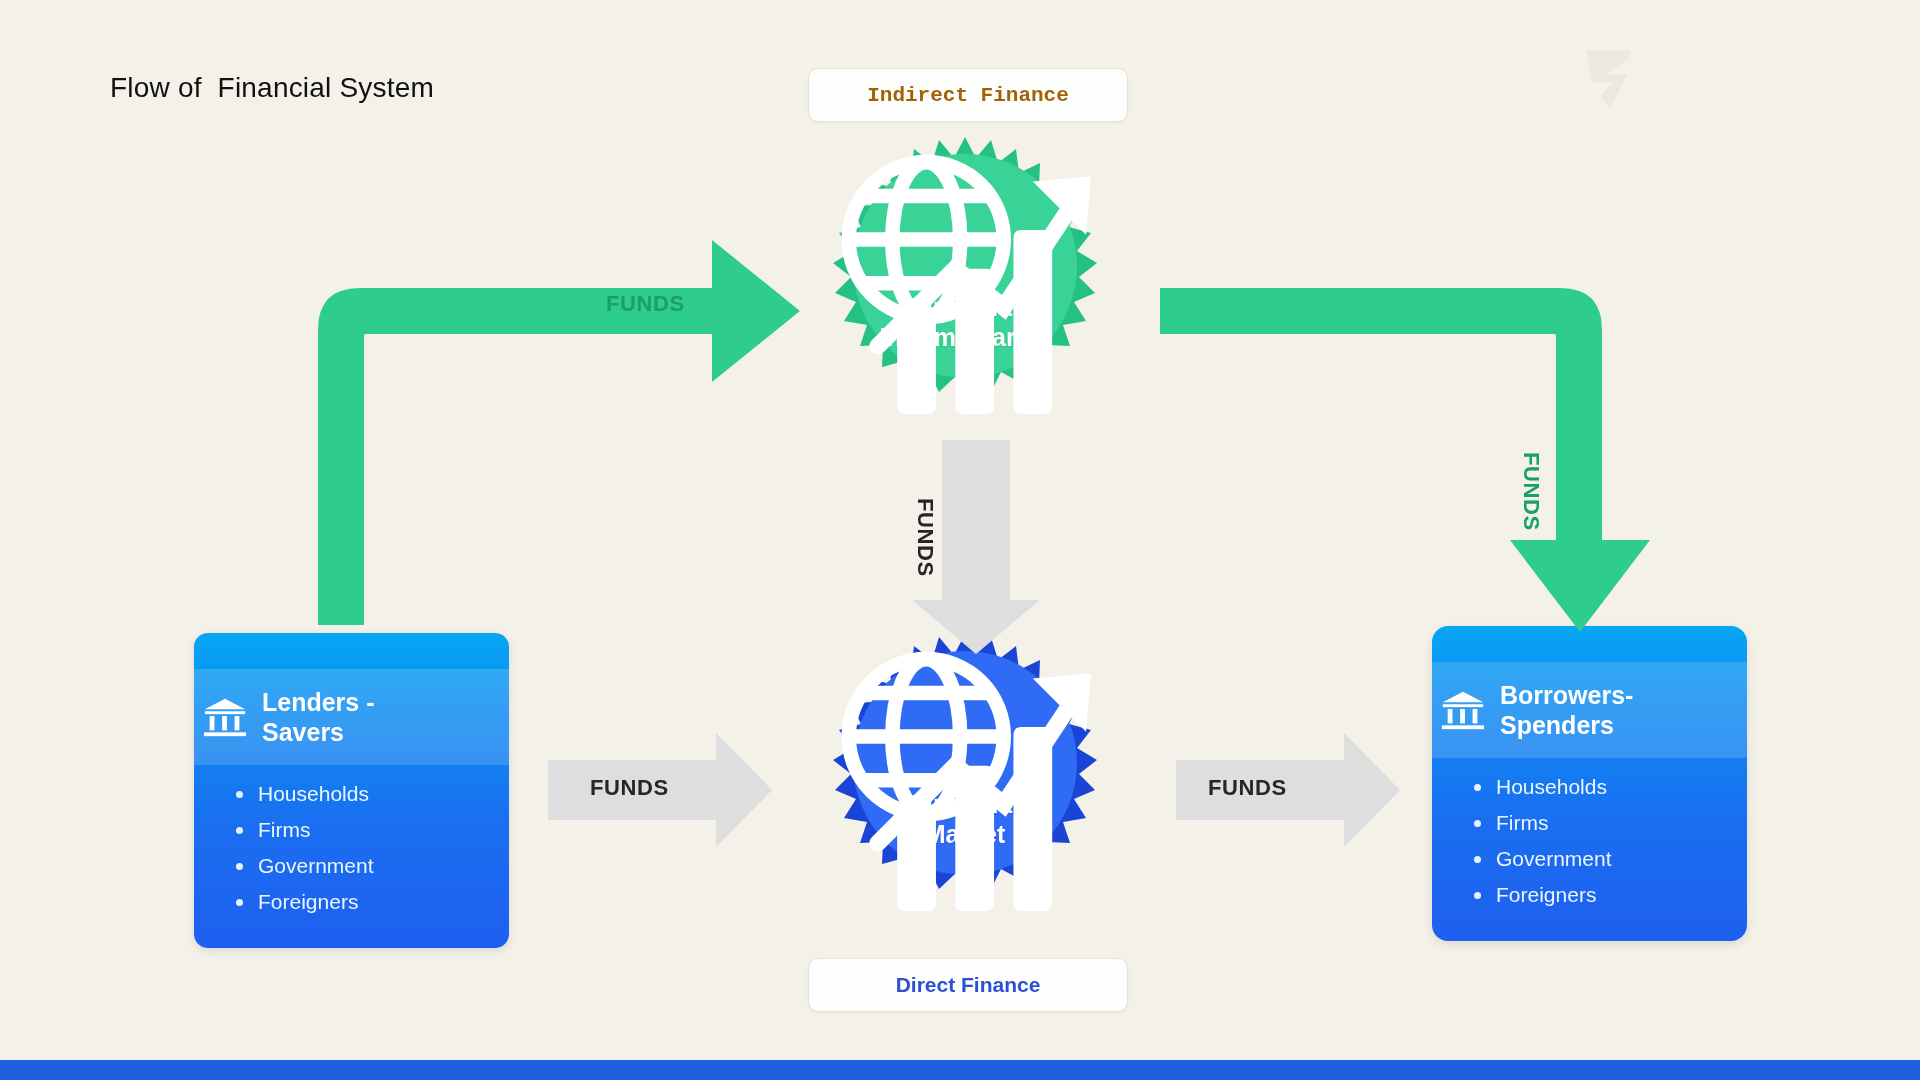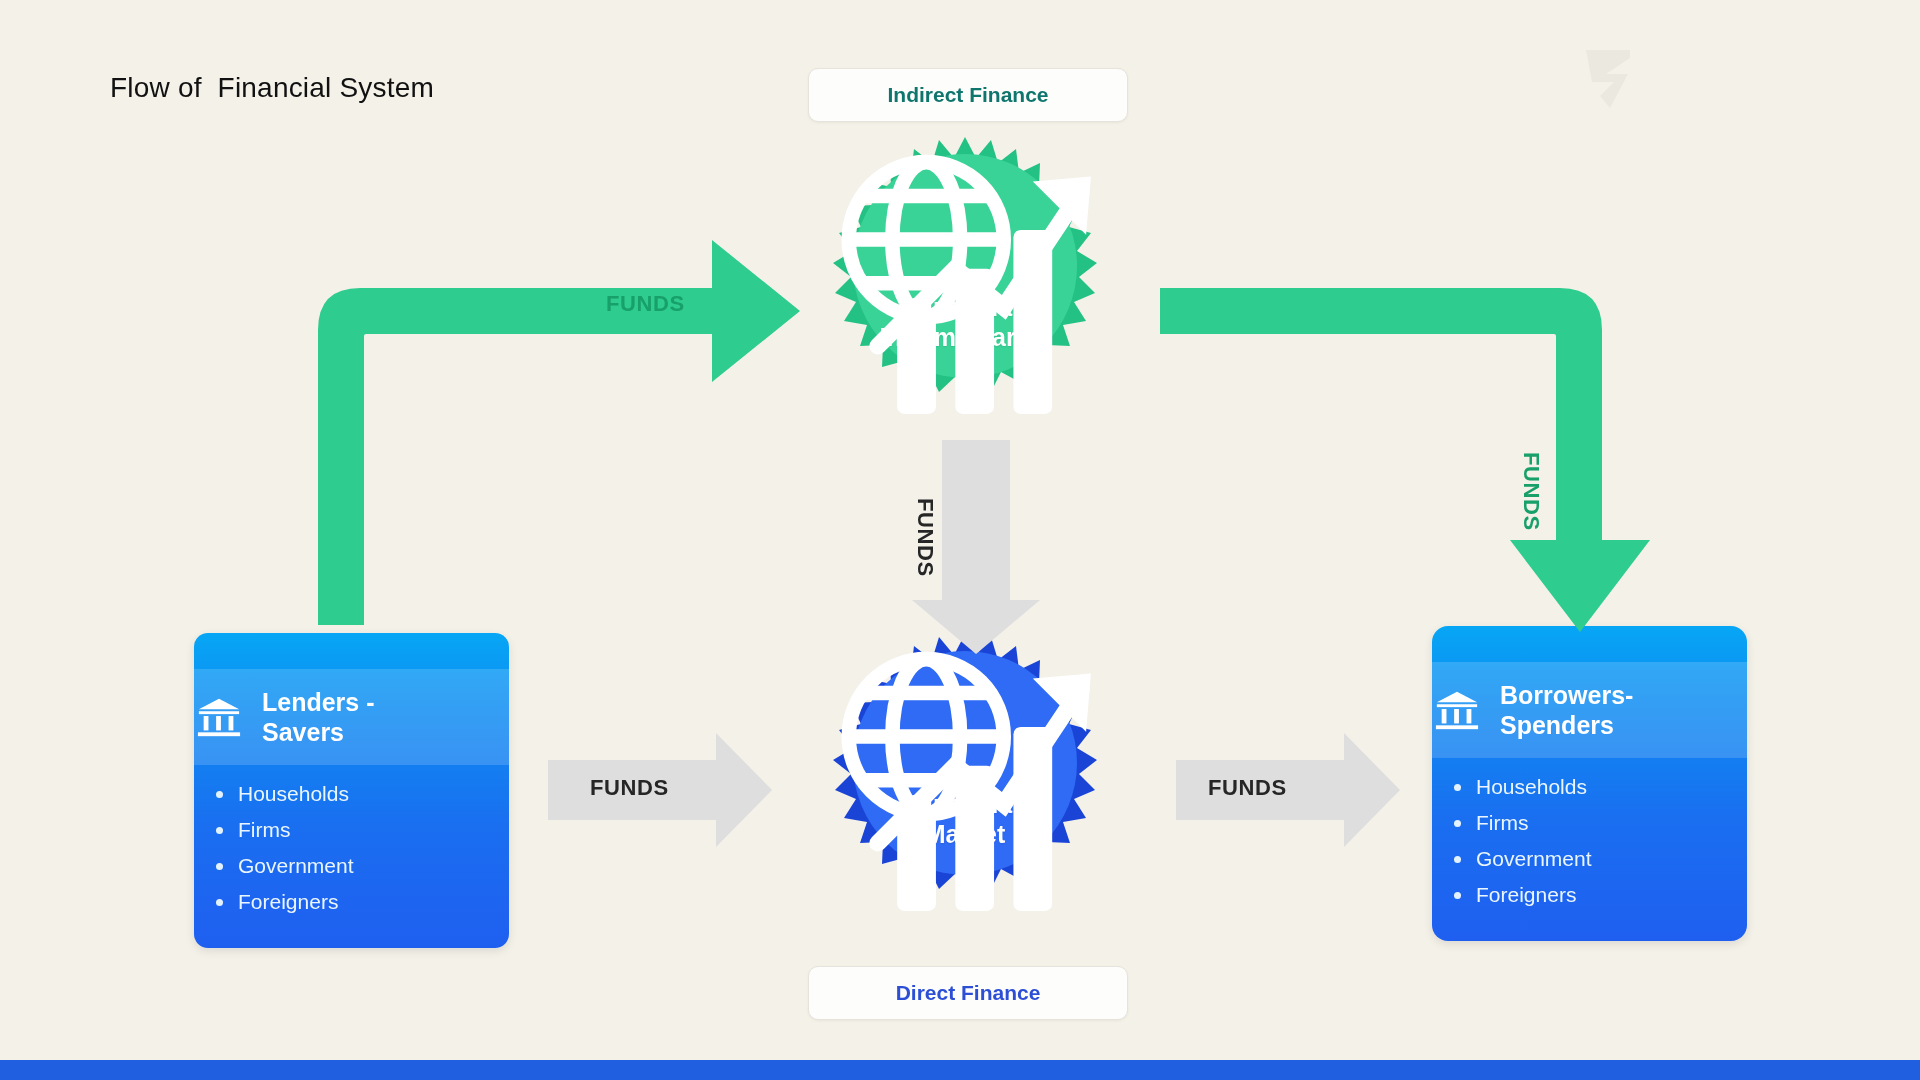--- a/index.html
+++ b/index.html
@@ -27,22 +27,22 @@
   
   .pill {
     position: absolute;
     background: #fdfdfc;
     border: 1px solid #e6e3db;
     border-radius: 10px;
     display: flex; align-items: center; justify-content: center;
     font-size: 21px; font-weight: 700;
     box-shadow: 0 1px 3px rgba(0,0,0,.05);
   }
-  #pill-indirect { left: 808px; top: 68px; width: 320px; height: 54px; color: #0f766e; }
-  #pill-direct   { left: 808px; top: 958px; width: 320px; height: 54px; color: #2c4fd6; margin-top: 8px; }
+  #pill-indirect { left: 808px; top: 68px; width: 320px; height: 54px; color: #a16207; font-family: Liberation Mono, monospace; }
+  #pill-direct   { left: 808px; top: 958px; width: 320px; height: 54px; color: #2c4fd6; }
 
   
   .badge {
     position: absolute; width: 310px; height: 310px;
   }
   .badge svg { position: absolute; inset: 0; width: 100%; height: 100%; }
   .badge-inner {
     position: absolute; inset: 0;
     display: flex; flex-direction: column;
     align-items: center; justify-content: center;
@@ -64,29 +64,29 @@
     background: linear-gradient(180deg,#07a6f5 0%, #0d8ef2 22%, #1a6ef0 62%, #1f5ff0 100%);
     box-shadow: 0 3px 10px rgba(0,0,0,.10);
   }
   #card-lenders   { left: 194px; top: 633px; }
   #card-borrowers { left: 1432px; top: 626px; border-radius: 16px; }
 
   .card-header {
     position: relative; height: 96px;
     margin-top: 36px;
     background: rgba(255,255,255,.16);
-    display: flex; align-items: center; gap: 20px;
-    padding: 0 2px;
+    display: flex; align-items: center; gap: 14px;
+    padding: 0 8px;
   }
   .card-header-icon { width: 46px; height: 46px; flex: 0 0 46px; }
   .card-title {
     font-size: 25px; font-weight: 700; color: #ffffff;
     line-height: 1.2; white-space: pre-line;
   }
-  .card-list { list-style: none; padding: 18px 0 0 22px; }
+  .card-list { list-style: none; padding: 18px 0 0 42px; }
   .card-list li {
     position: relative;
     font-size: 21px; color: #eaf6ff; line-height: 1.0;
     padding: 0 0 0 22px; margin-bottom: 15px;
   }
   .card-list li::before {
     content: ""; position: absolute; left: 0; top: 8px;
     width: 7px; height: 7px; border-radius: 50%;
     background: #e3f2ff;
   }

